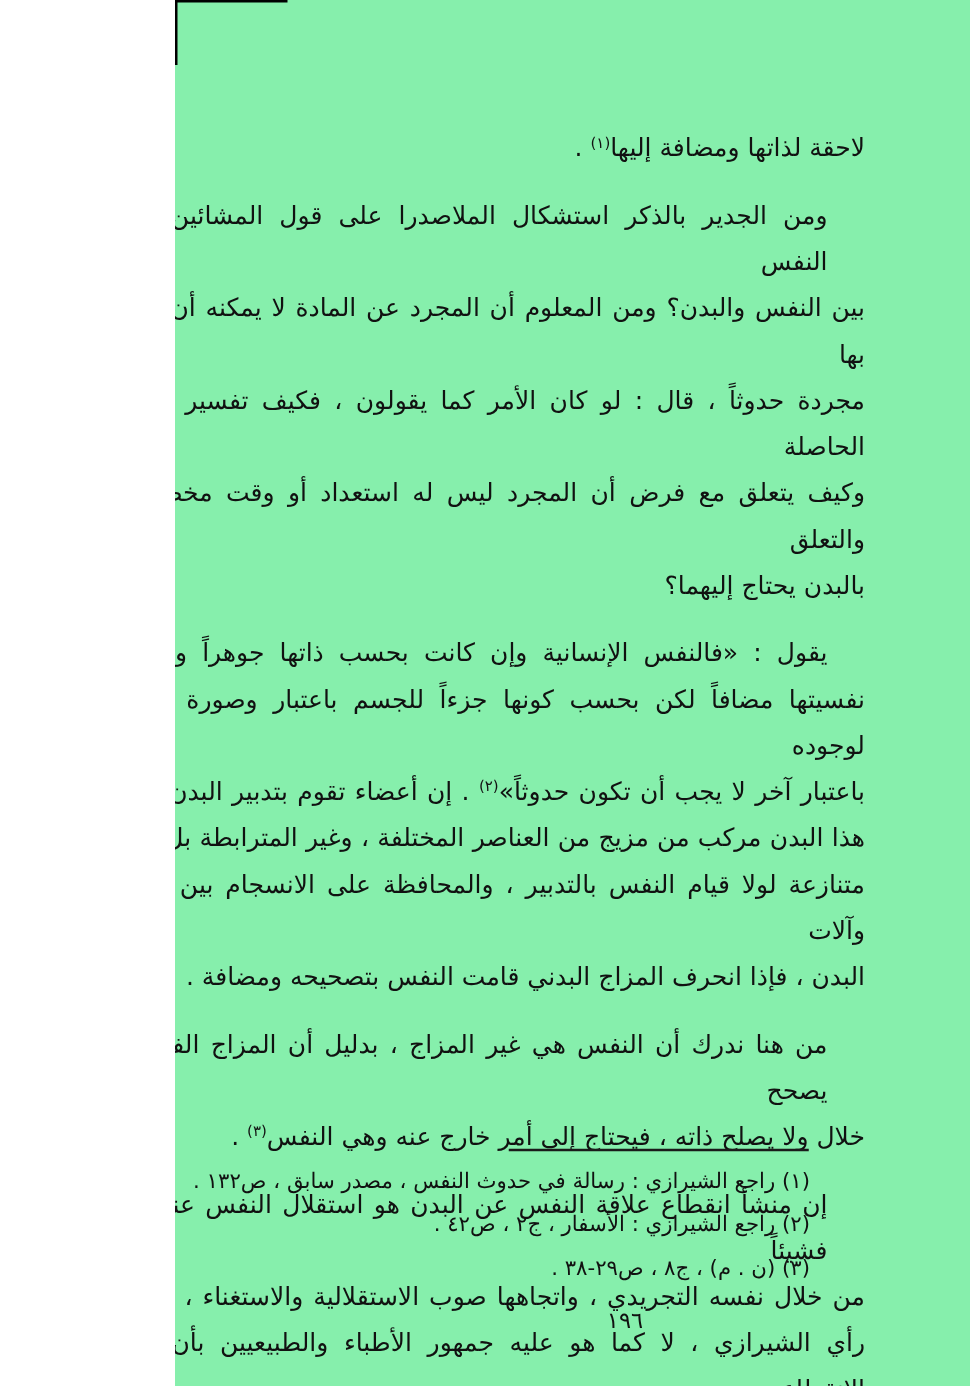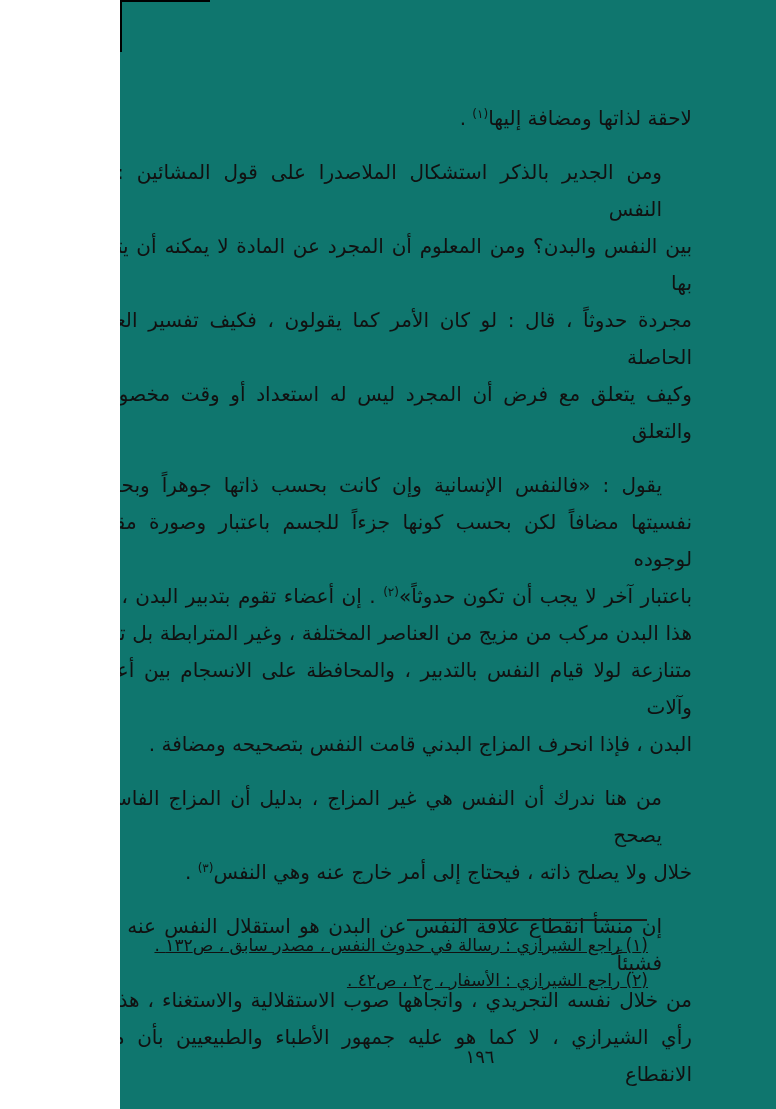--- a/index.html
+++ b/index.html
@@ -1,26 +1,25 @@
 <!DOCTYPE html>
 <html lang="ar" dir="rtl"><head>
 <meta charset="utf-8">
 <title>Document</title>
 <style>
   html, body { margin: 0; padding: 0; background: #ffffff; }
   .page {
     position: relative;
     width: 636px;
     height: 1109px;
-    background: #0f766e;
+    background: #86efac;
     overflow: hidden;
     direction: rtl;
     font-family: "DejaVu Sans", sans-serif;
     color: #111111;
-    padding-left: 20px;
   }
   .body-text {
     position: absolute;
     top: 100px;
     right: 84px;
     width: 608px;
     font-size: 20px;
     line-height: 37px;
   }
   .para { margin: 0; }
@@ -43,21 +42,20 @@
     background: #1a1a1a;
   }
   .footnotes {
     position: absolute;
     top: 928px;
     right: 128px;
     width: 530px;
     font-size: 17px;
     line-height: 35px;
     text-align: right;
-    text-decoration: underline;
   }
   .fnline { white-space: nowrap; }
   .page-number {
     position: absolute;
     top: 1046px;
     left: 0;
     width: 776px;
     text-align: center;
     font-size: 18px;
     letter-spacing: 6px;
@@ -86,20 +84,21 @@
 
   <div class="body-text">
       <div class="para">
         <div class="line endline"><span>لاحقة لذاتها ومضافة إليها</span><span class="sup">(١)</span><span> .</span></div>
       </div>
       <div class="para">
         <div class="line just indent"><span>ومن الجدير بالذكر استشكال الملاصدرا على قول المشائين : أن النفس</span></div>
         <div class="line just"><span>بين النفس والبدن؟ ومن المعلوم أن المجرد عن المادة لا يمكنه أن يتعلق بها .</span></div>
         <div class="line just"><span>مجردة حدوثاً ، قال : لو كان الأمر كما يقولون ، فكيف تفسير العلاقة الحاصلة</span></div>
         <div class="line just"><span>وكيف يتعلق مع فرض أن المجرد ليس له استعداد أو وقت مخصوص؟ والتعلق</span></div>
+        <div class="line endline"><span>بالبدن يحتاج إليهما؟</span></div>
       </div>
       <div class="para">
         <div class="line just indent"><span>يقول : «فالنفس الإنسانية وإن كانت بحسب ذاتها جوهراً وبحسب</span></div>
         <div class="line just"><span>نفسيتها مضافاً لكن بحسب كونها جزءاً للجسم باعتبار وصورة مقومة لوجوده</span></div>
         <div class="line just"><span>باعتبار آخر لا يجب أن تكون حدوثاً»</span><span class="sup">(٢)</span><span> . إن أعضاء تقوم بتدبير البدن ، وأن</span></div>
         <div class="line just"><span>هذا البدن مركب من مزيج من العناصر المختلفة ، وغير المترابطة بل تكون</span></div>
         <div class="line just"><span>متنازعة لولا قيام النفس بالتدبير ، والمحافظة على الانسجام بين أعضاء وآلات</span></div>
         <div class="line endline"><span>البدن ، فإذا انحرف المزاج البدني قامت النفس بتصحيحه ومضافة .</span></div>
       </div>
       <div class="para">
@@ -111,16 +110,17 @@
         <div class="line just"><span>من خلال نفسه التجريدي ، واتجاهها صوب الاستقلالية والاستغناء ، هذا هو</span></div>
         <div class="line just"><span>رأي الشيرازي ، لا كما هو عليه جمهور الأطباء والطبيعيين بأن منشأ الانقطاع</span></div>
       </div>
     </div>
 
   <div class="footnote-sep"></div>
 
   <div class="footnotes">
       <div class="fnline"><span>(١) </span><span>راجع الشيرازي : رسالة في حدوث النفس ، مصدر سابق ، ص١٣٢ .</span></div>
       <div class="fnline"><span>(٢) </span><span>راجع الشيرازي : الأسفار ، ج٢ ، ص٤٢ .</span></div>
+      <div class="fnline"><span>(٣) </span><span>(ن . م) ، ج٨ ، ص٢٩-٣٨ .</span></div>
     </div>
 
   <div class="page-number">١٩٦</div>
 </div>
 
 </body></html>

